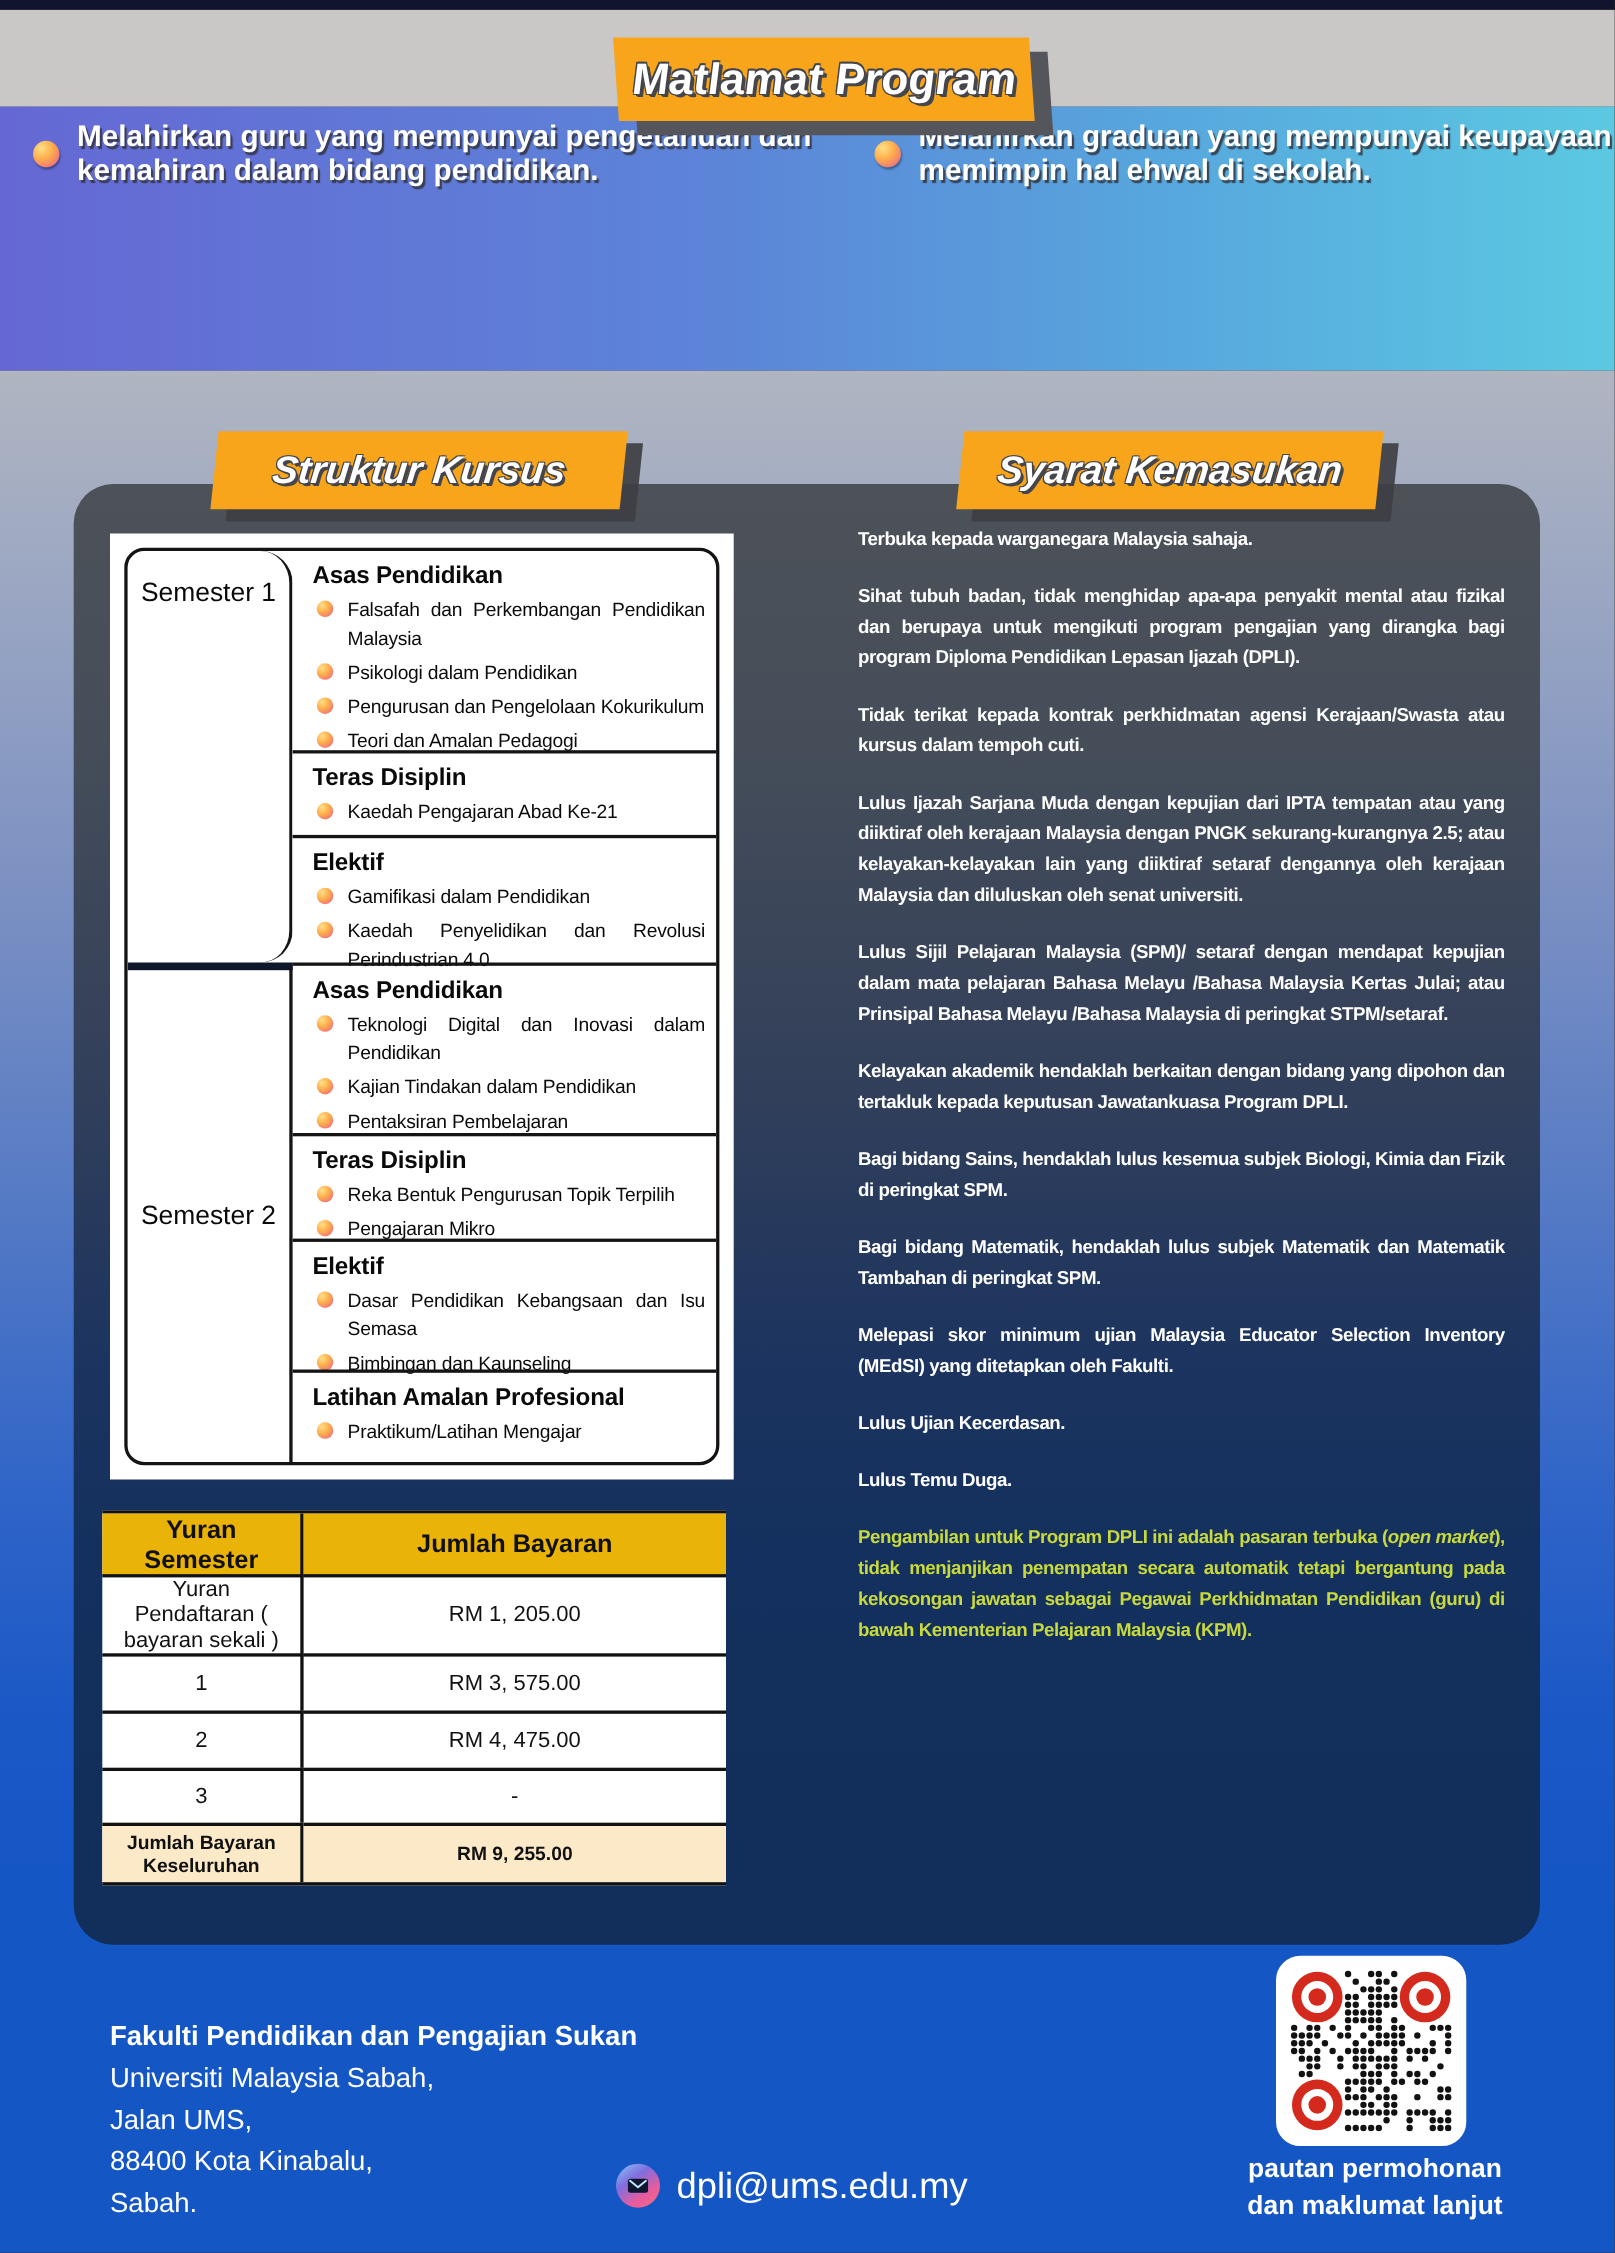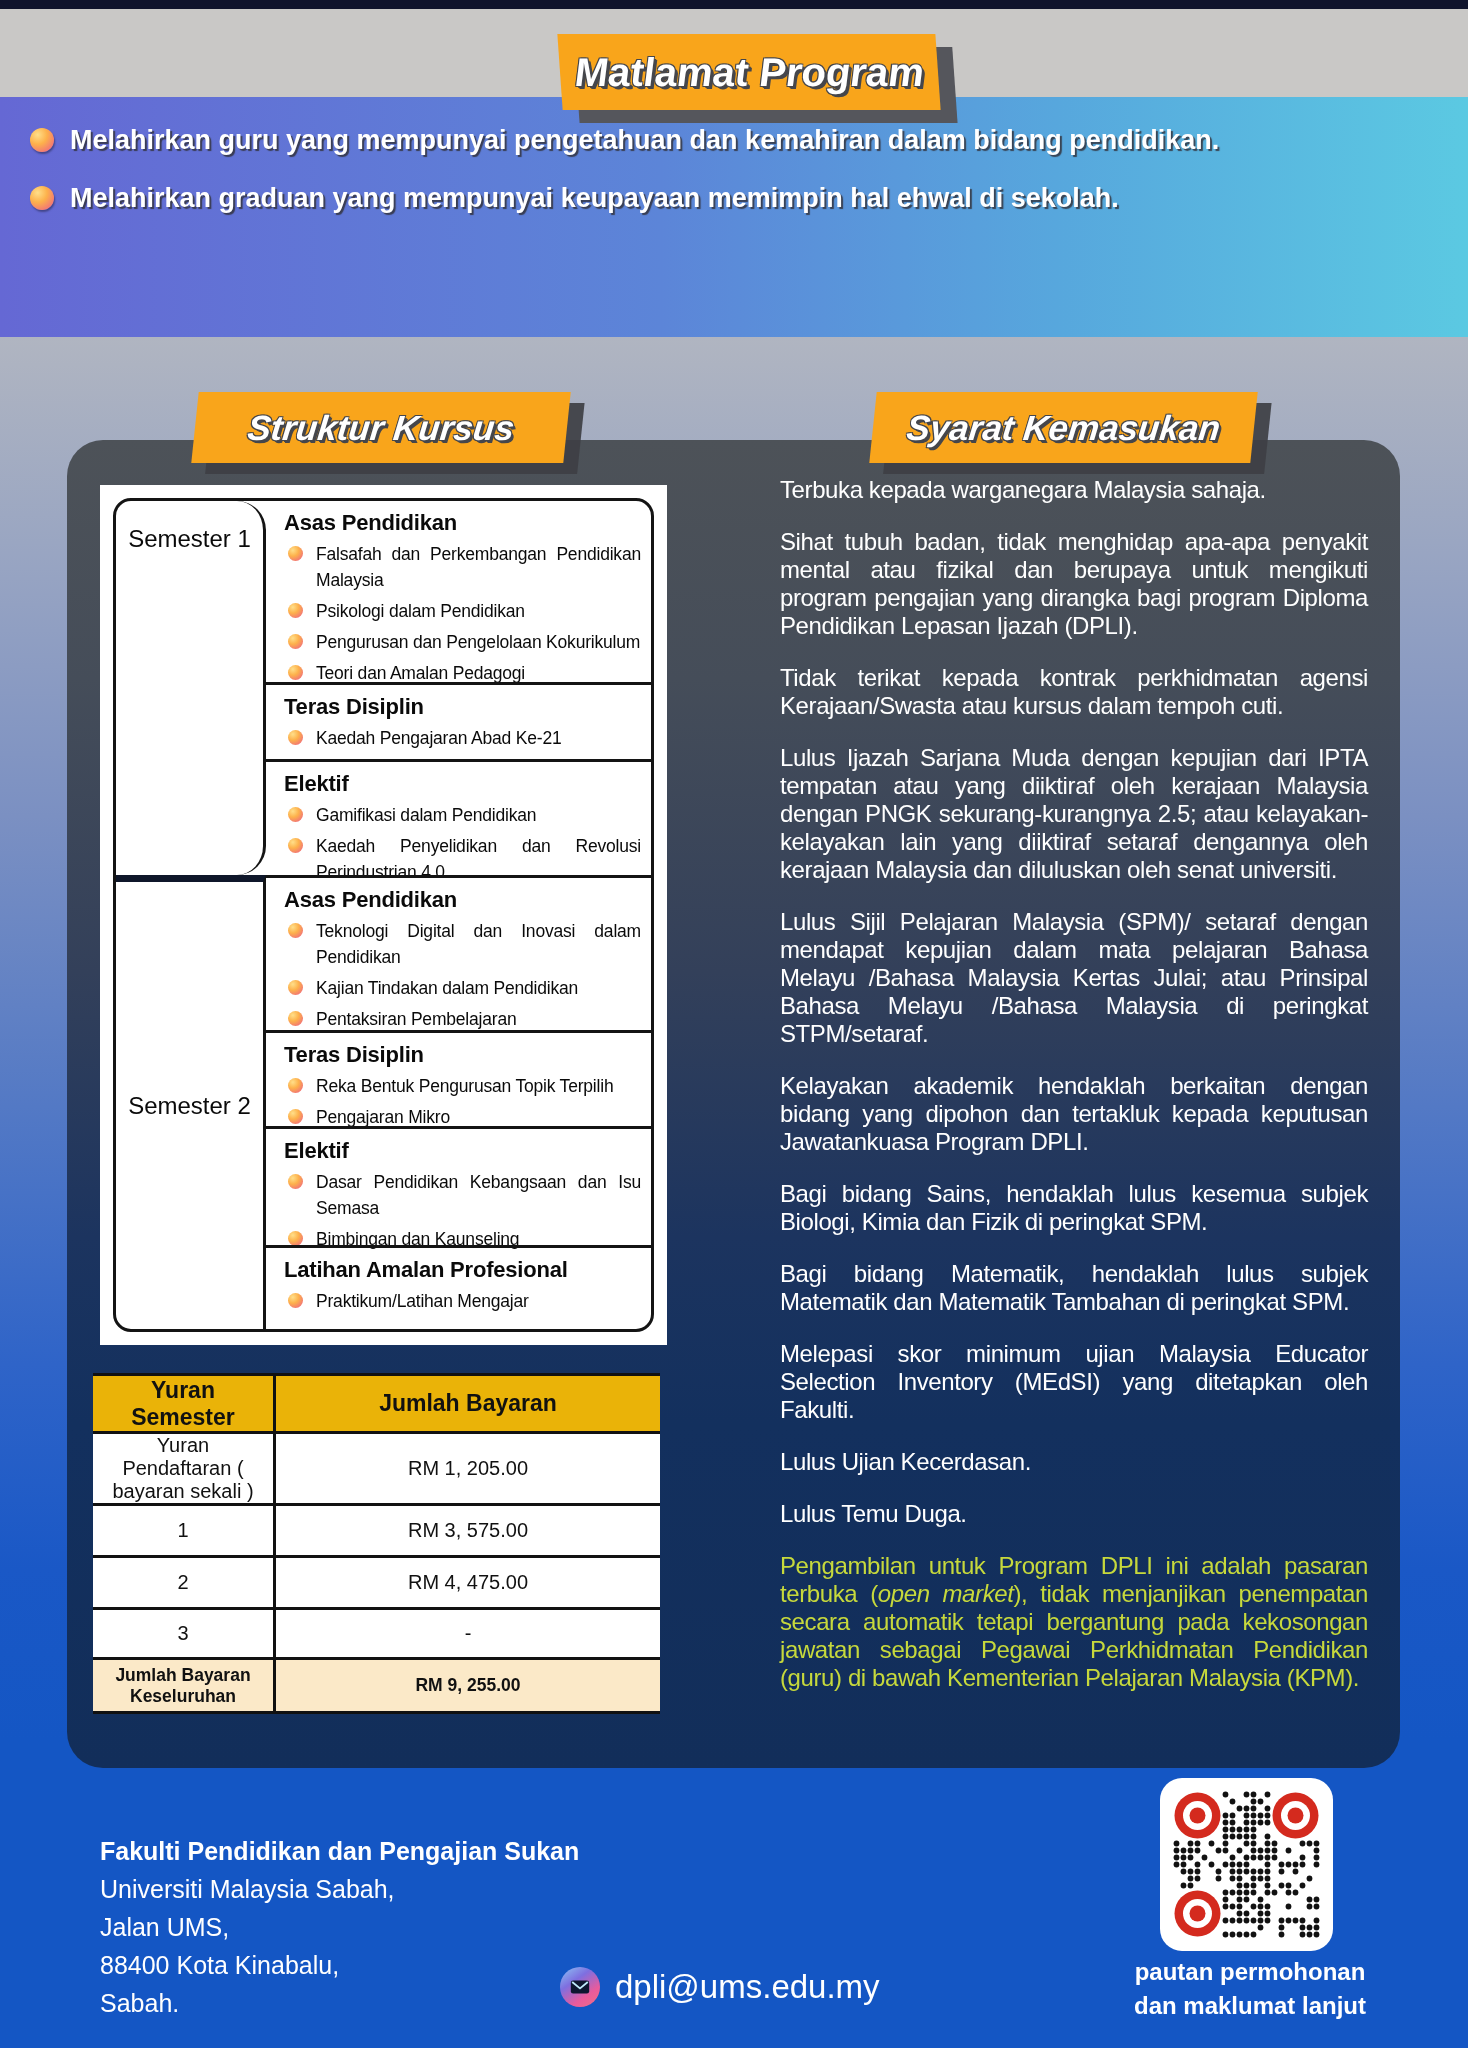--- a/index.html
+++ b/index.html
@@ -8,21 +8,21 @@
   
   .topline{position:absolute;left:0;top:0;width:100%;height:9px;background:#10142c;}
   .hdr-gray{position:absolute;left:0;top:9px;width:100%;height:88px;background:#c9c8c6;}
   .badge{position:absolute;background:#f9a51b;display:flex;align-items:center;justify-content:center;}
   .badge .bt{font-style:italic;font-weight:bold;color:#fff;white-space:nowrap;
     text-shadow:3px 3px 0 #45464b,-1px 1px 0 #45464b,1px -1px 0 #45464b,-1px -1px 0 #45464b,2px 2px 0 #45464b;}
   .badge-main{left:560px;top:25px;width:378px;height:76px;transform:skewX(4deg);box-shadow:16px 13px 0 #55565c;z-index:5;}
   .badge-main .bt{font-size:40px;}
   .goals{position:absolute;left:0;top:97px;width:100%;height:240px;
     background:linear-gradient(90deg,#6568d4 0%,#5c85d8 45%,#57a7dd 72%,#5bc9e2 100%);
-    display:flex;flex-direction:column;padding-top:14px;box-sizing:border-box;}
+    display:flex;flex-direction:row;padding-top:14px;box-sizing:border-box;}
   .goal{display:flex;align-items:center;height:58px;padding-left:30px;}
   .gdot{width:24px;height:24px;border-radius:50%;flex:0 0 auto;margin-right:16px;
     background:radial-gradient(circle at 32% 28%,#ffdf8a,#fdb14b 40%,#f4806e 72%,#ee6390);
     box-shadow:1px 2px 2px rgba(0,0,0,.35);}
   .goal .gt{color:#fff;font-weight:bold;font-size:27px;text-shadow:2px 2px 1px rgba(50,50,60,.85);}
   
   .main{position:absolute;left:0;top:337px;width:100%;height:1711px;
     background:linear-gradient(180deg,#b0b5c1 0%,#9aa6c2 12%,#7b90c2 28%,#5379c5 45%,#2f64c8 60%,#1a58c6 72%,#1456c4 82%,#1456c4 100%);}
   .panel{position:absolute;left:67px;top:103px;width:1333px;height:1328px;border-radius:36px;
     background:linear-gradient(180deg,#4d5258 0%,#454d59 18%,#33405a 40%,#1c345f 60%,#13305e 74%,#122e5a 100%);}
@@ -51,21 +51,21 @@
   .fc{display:flex;align-items:center;justify-content:center;text-align:center;color:#111;
     border-top:3px solid #111;box-sizing:border-box;padding:4px 8px;}
   .fc.lab{border-right:3px solid #111;}
   .fc.r0{border-top:none;background:#eab308;font-weight:600;font-size:23px;height:55px;}
   .fc.r1{height:72px;font-size:20px;}
   .fc.r2,.fc.r3{height:52px;font-size:20px;}
   .fc.r4{height:50px;font-size:20px;}
   .fc.rt{height:54px;background:#fbe9c8;font-size:17.5px;font-weight:600;}
   
   .reqs{position:absolute;left:713px;top:36px;width:588px;}
-  .reqs p{margin:0 0 24px 0;color:#fff;font-size:24px;line-height:28px;font-weight:400;
+  .reqs p{margin:0 0 24px 0;color:#fff;font-size:17px;line-height:28px;font-weight:700;
     text-align:justify;letter-spacing:-.4px;}
   .reqs p.hl{color:#c7d93c;margin-bottom:0;}
   
   .addr{position:absolute;left:100px;top:1495px;color:#fff;font-size:25px;line-height:38px;}
   .addr .b{font-weight:bold;}
   .qrbox{position:absolute;left:1160px;top:1441px;width:173px;height:173px;background:#fff;border-radius:22px;
     display:flex;align-items:center;justify-content:center;}
   .qrcap{position:absolute;left:1105px;top:1618px;width:290px;text-align:center;color:#fff;
     font-weight:bold;font-size:24px;line-height:34px;}
   .mailrow{position:absolute;left:560px;top:1630px;display:flex;align-items:center;}

